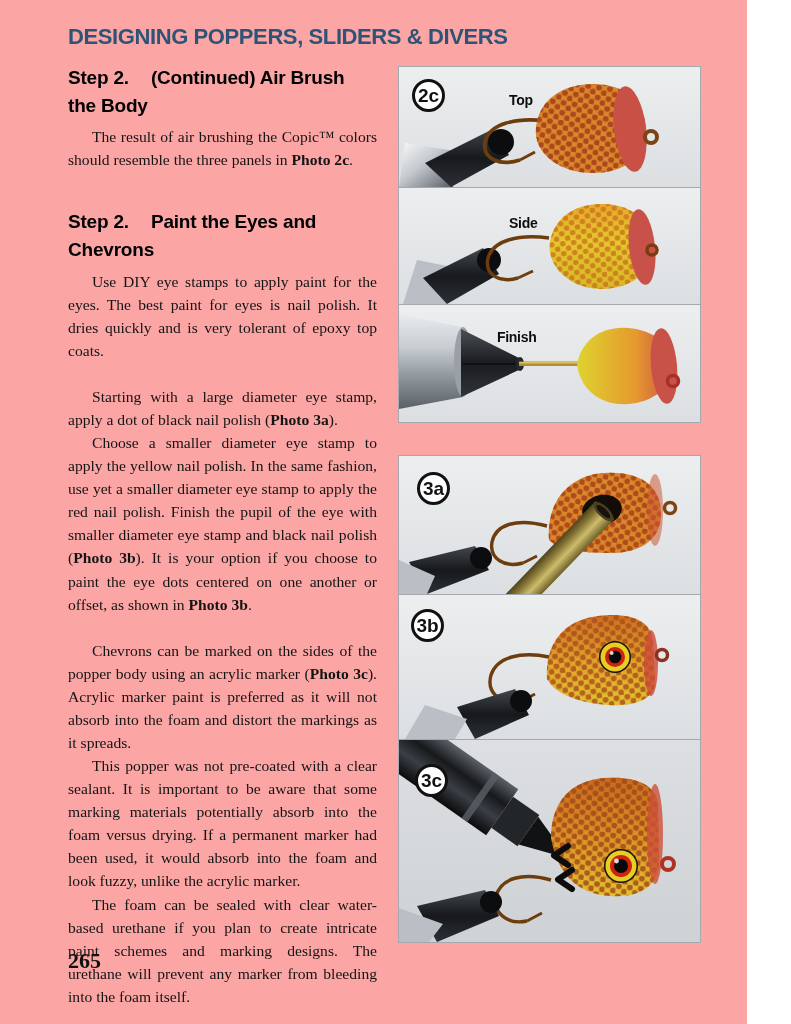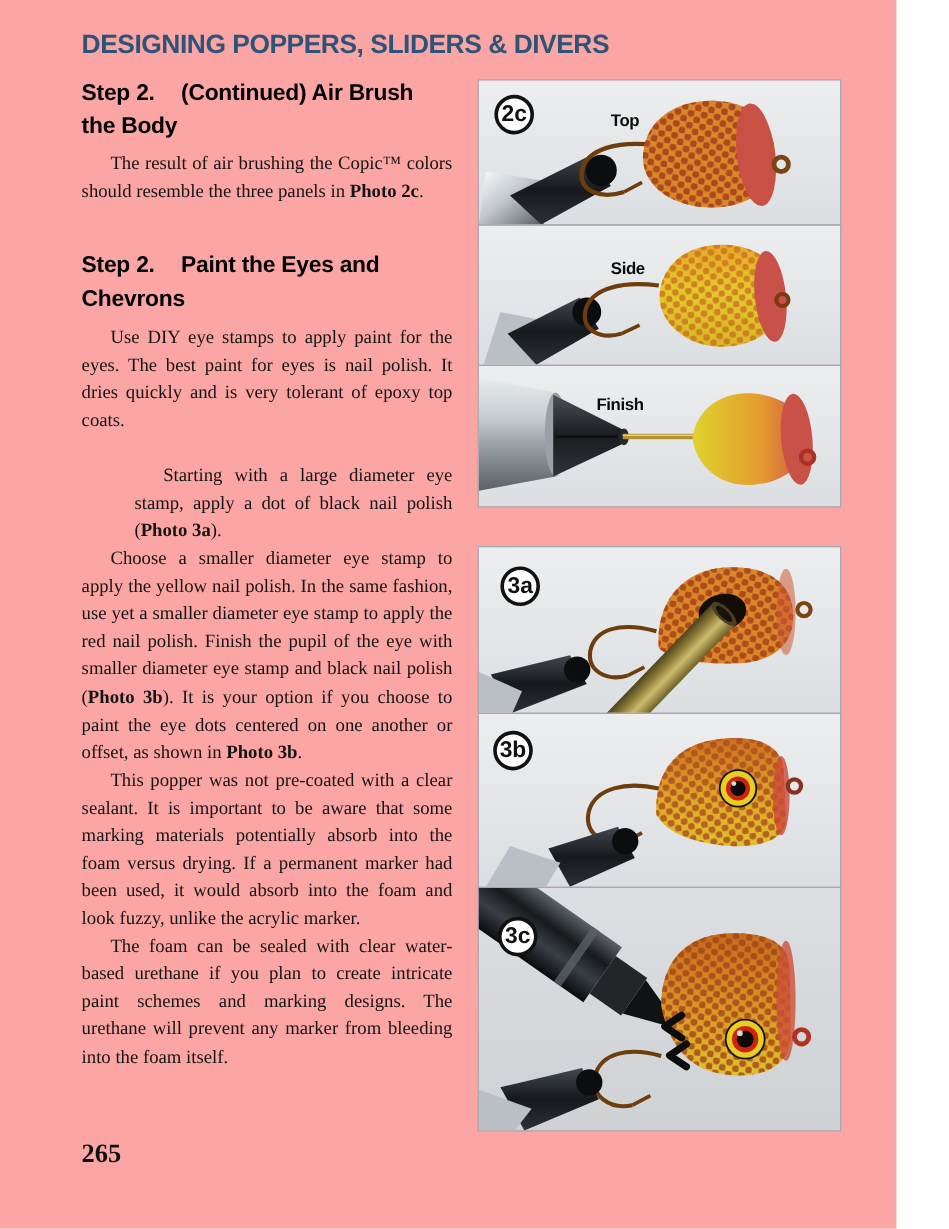--- a/index.html
+++ b/index.html
@@ -17,21 +17,21 @@
     font-size: 15.6px; line-height: 1.48; text-align: justify;
   }
   .step-heading {
     font-family: "Liberation Sans", sans-serif; font-weight: bold;
     font-size: 19px; letter-spacing: -0.2px; color: #000;
     margin: 0 0 5px 0; text-align: left;
   }
   .step-heading .step-label { margin-right: 22px; }
   .s3-head { margin-top: 37px; }
   .text-col p { margin: 0; text-indent: 24px; }
-  p.gap { margin-top: 23px; margin-left: 44px; }
+  p.gap { margin-top: 23px; }
   .page-number {
     position: absolute; left: 68px; top: 948px;
     font-weight: bold; font-size: 22px; color: #111;
   }
   .photo-col { position: absolute; left: 398px; top: 66px; width: 303px; }
   .panel {
     position: relative; box-sizing: border-box; width: 303px;
     border: 1px solid #a3a9ae;
     background: linear-gradient(180deg, #eceeef 0%, #dcdfe2 100%);
   }
@@ -60,20 +60,21 @@
   <h1 class="doc-header">DESIGNING POPPERS, SLIDERS &amp; DIVERS</h1>
 
   <div class="text-col">
     <h2 class="step-heading"><span class="step-label">Step 2.</span><span>(Continued) Air Brush the Body</span></h2>
     <p><span>The result of air brushing the Copic™ colors should resemble the three panels in </span><b>Photo 2c</b><span>.</span></p>
 
     <h2 class="step-heading s3-head"><span class="step-label">Step 2.</span><span>Paint the Eyes and Chevrons</span></h2>
     <p>Use DIY eye stamps to apply paint for the eyes.  The best paint for eyes is nail polish.  It dries quickly and is very tolerant of epoxy top coats.</p>
     <p class="gap"><span>Starting with a large diameter eye stamp, apply a dot of black nail polish (</span><b>Photo 3a</b><span>).</span></p>
     <p><span>Choose a smaller diameter eye stamp to apply the yellow nail polish.  In the same fashion, use yet a smaller diameter eye stamp to apply the red nail polish.  Finish the pupil of the eye with smaller diameter eye stamp and black nail polish (</span><b>Photo 3b</b><span>).  It is your option if you choose to paint the eye dots centered on one another or offset, as shown in </span><b>Photo 3b</b><span>.</span></p>
+    <p class="gap"><span>Chevrons can be marked on the sides of the popper body using an acrylic marker (</span><b>Photo 3c</b><span>).  Acrylic marker paint is preferred as it will not absorb into the foam and distort the markings as it spreads.</span></p>
     <p>This popper was not pre-coated with a clear sealant.  It is important to be aware that some marking materials potentially absorb into the foam versus drying.  If a permanent marker had been used, it would absorb into the foam and look fuzzy, unlike the acrylic marker.</p>
     <p>The foam can be sealed with clear water-based urethane if you plan to create intricate paint schemes and marking designs.  The urethane will prevent any marker from bleeding into the foam itself.</p>
   </div>
 
   <div class="photo-col">
 
     <div class="panel" style="height:122px">
       <div class="badge">2c</div>
       <span class="panel-label" style="left:110px; top:25px">Top</span>
       <svg viewBox="0 0 301 120" preserveAspectRatio="none">

